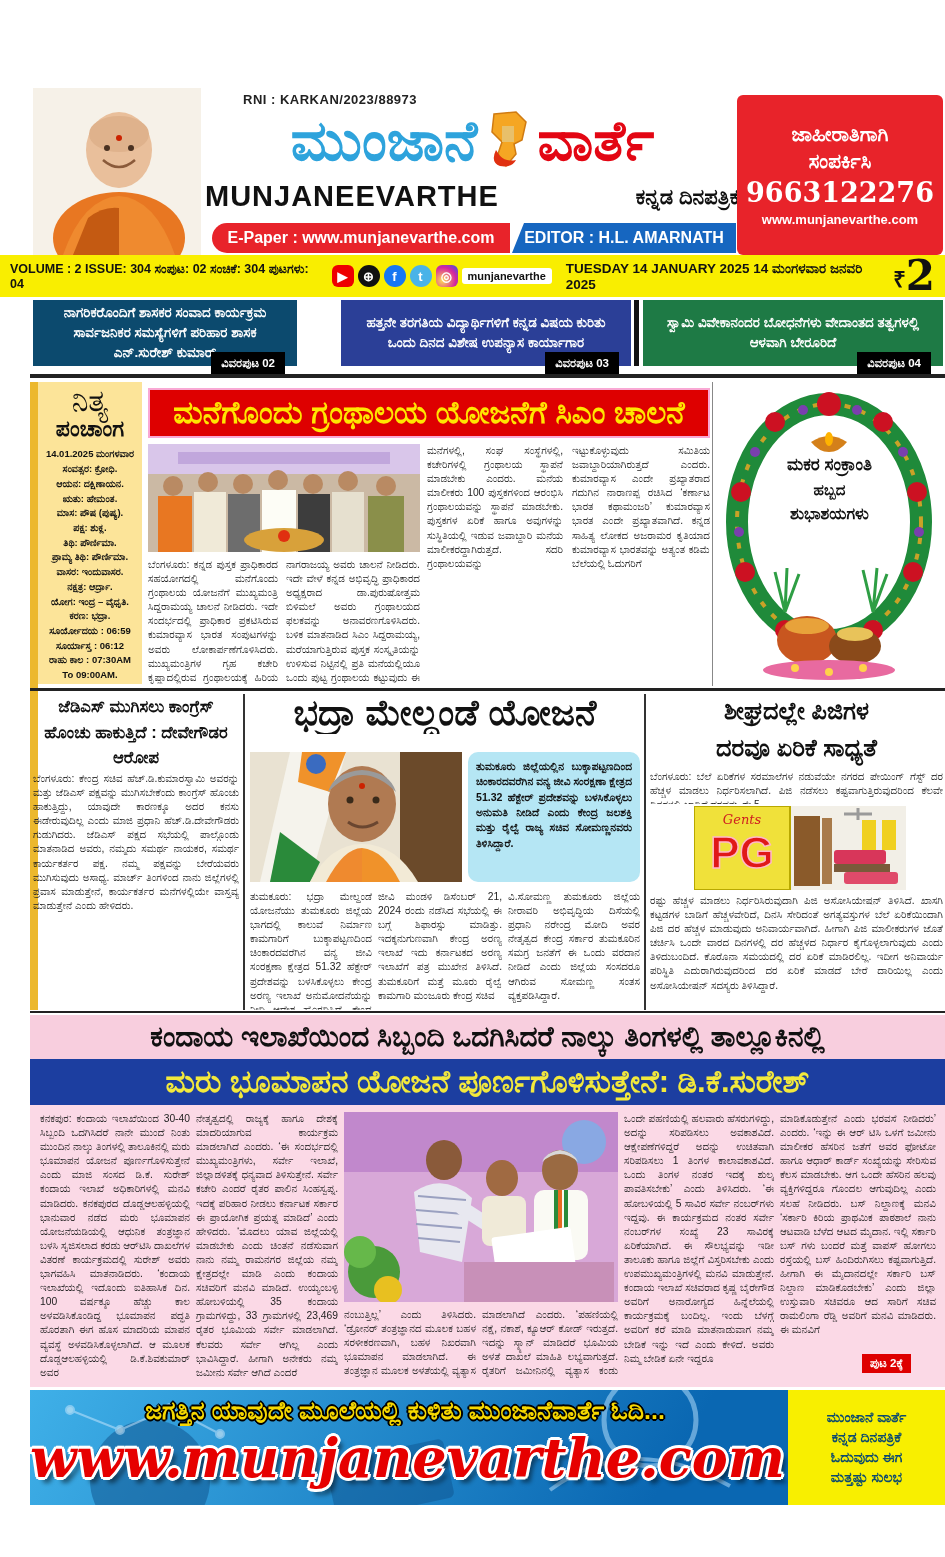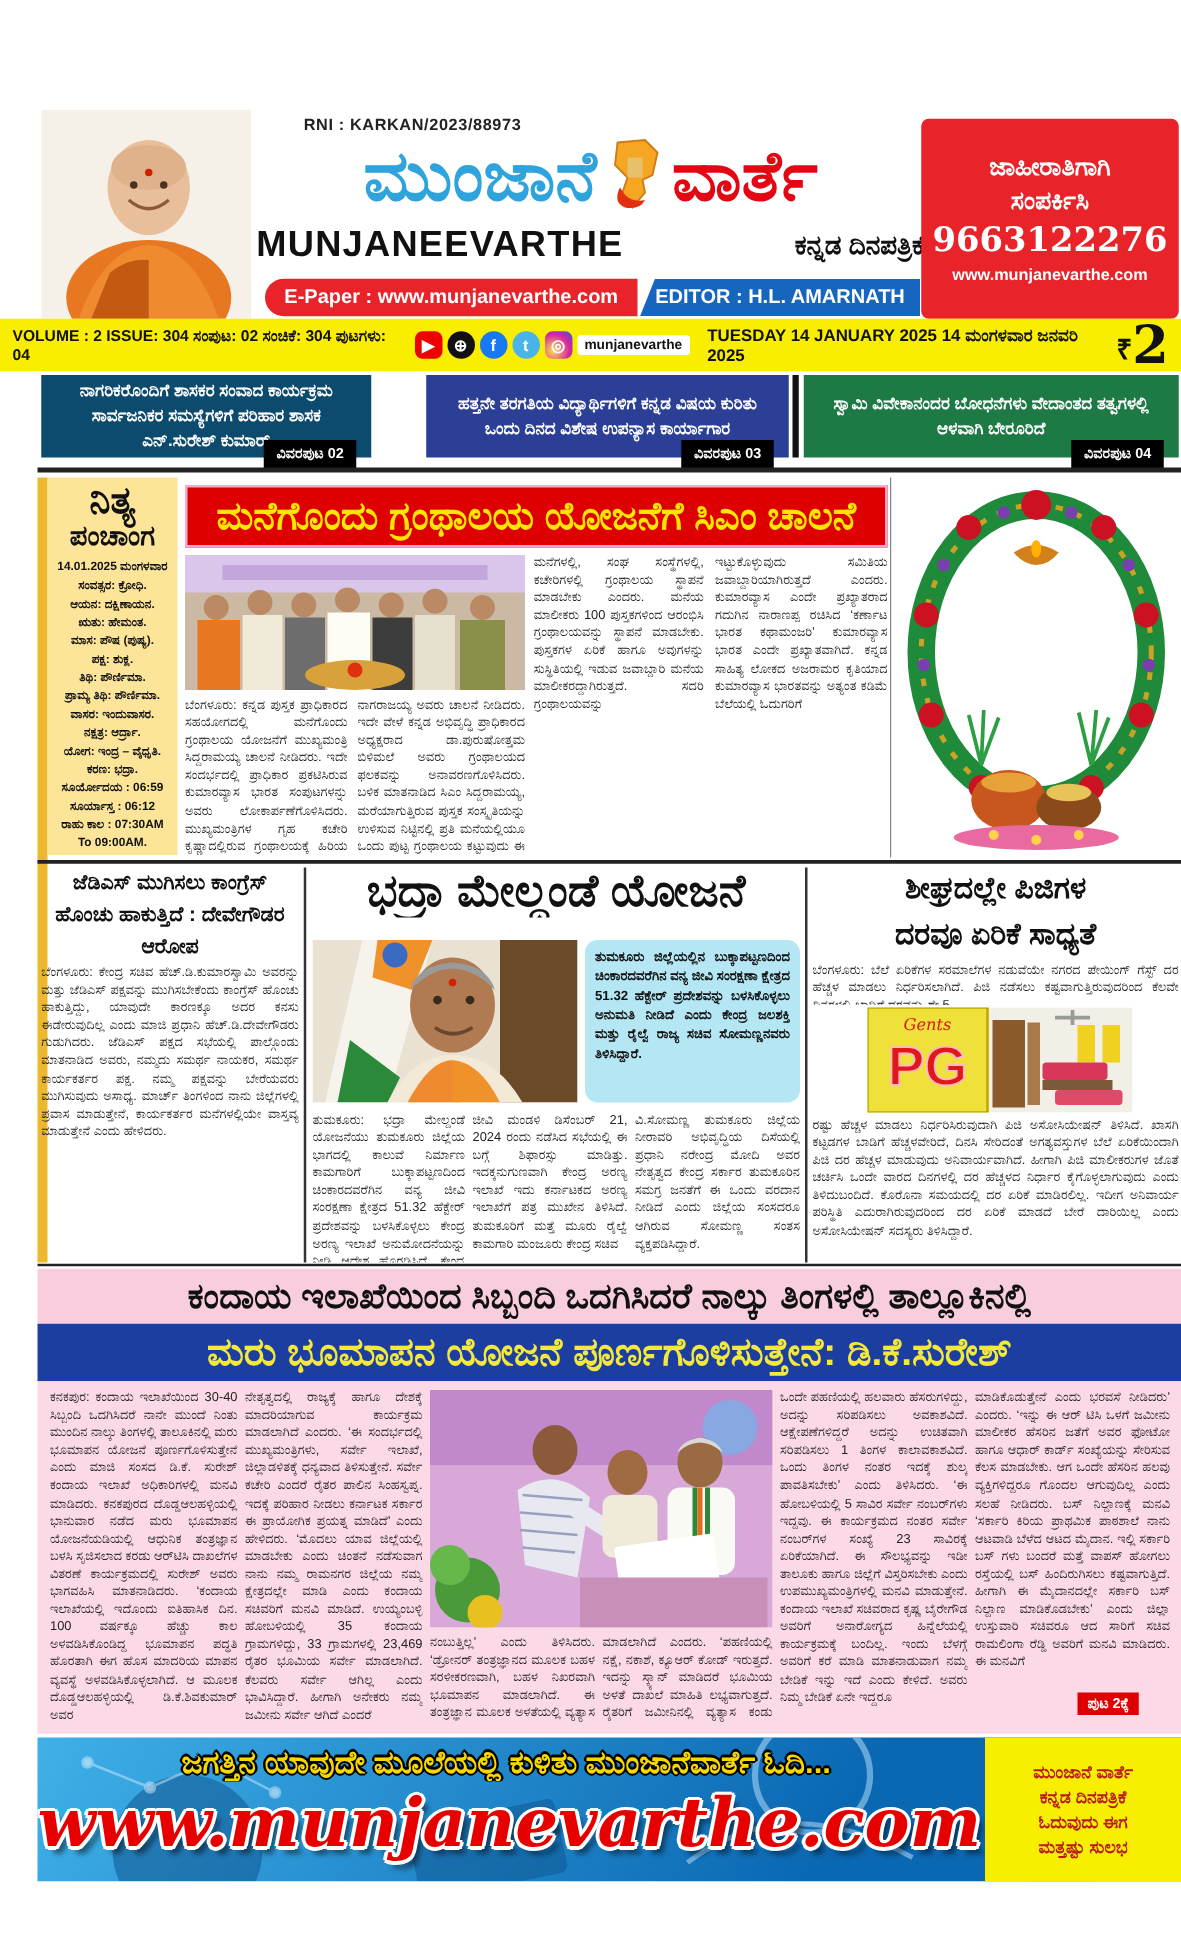--- a/index.html
+++ b/index.html
@@ -46,21 +46,21 @@
   
   .teaser{top:300px;height:66px;color:#fff;font-size:13.5px;font-weight:bold;text-align:center;
           display:flex;align-items:center;justify-content:center;padding:4px 10px;box-sizing:border-box;line-height:1.5;}
   .tag{position:absolute;bottom:-9px;right:12px;background:#000;color:#fff;font-size:11.5px;
        font-weight:bold;padding:3px 10px;}
   .hsep{left:30px;width:915px;background:#222;}
   
   .leftstrip{left:30px;top:382px;width:8px;height:628px;background:#ecb82d;}
   .panch{left:38px;top:382px;width:104px;height:302px;background:#fce499;text-align:center;
          padding:4px 3px;box-sizing:border-box;}
-  .panch .t1{font-size:30px;font-weight:bold;line-height:1;}
+  .panch .t1{font-size:30px;font-weight:normal;line-height:1;}
   .panch .t2{font-size:22px;font-weight:bold;line-height:1.2;margin-bottom:5px;}
   .panch .ln{font-size:9.5px;font-weight:bold;line-height:1.55;white-space:nowrap;overflow:hidden;}
   
   .lead-head{left:148px;top:388px;width:562px;height:50px;background:#de0000;border:2px solid #f9a8d4;
              box-sizing:border-box;color:#ffe600;font-size:31px;font-weight:bold;display:flex;
              align-items:center;justify-content:center;white-space:nowrap;overflow:hidden;}
   .lead-photo{left:148px;top:444px;width:272px;height:108px;}
   .vline{background:#333;}
   .sankranti{left:715px;top:382px;width:228px;height:306px;background:#fff;}
   .sank-text{left:742px;top:455px;width:175px;text-align:center;font-weight:bold;color:#111;}
@@ -85,21 +85,21 @@
   .banner{left:30px;top:1390px;width:915px;height:115px;background:linear-gradient(120deg,#3fb0e8,#0a67b2 70%);overflow:hidden;}
   .banner-tag{position:absolute;left:0;top:6px;width:750px;text-align:center;font-size:25px;font-weight:bold;
               color:#f6d800;text-shadow:-2px 0 #000,2px 0 #000,0 -2px #000,0 2px #000,-1px -1px #000,1px 1px #000,-1px 1px #000,1px -1px #000;
               white-space:nowrap;overflow:hidden;}
   .banner-web{position:absolute;left:0;top:36px;width:750px;text-align:center;font-size:54px;font-weight:bold;
               font-style:italic;font-family:"DejaVu Serif",serif;color:#e60000;
               text-shadow:-3px 0 #fff,3px 0 #fff,0 -3px #fff,0 3px #fff,-2px -2px #fff,2px 2px #fff,-2px 2px #fff,2px -2px #fff,5px 6px 4px rgba(0,0,0,.45);
               white-space:nowrap;}
   .sidebox{position:absolute;right:0;top:0;width:157px;height:115px;background:#f8ef00;display:flex;
            flex-direction:column;align-items:center;justify-content:center;gap:3px;}
-  .sidebox div{font-size:14px;font-weight:bold;color:#b91c1c;white-space:nowrap;}
+  .sidebox div{font-size:14px;font-weight:bold;color:#0c4a6e;white-space:nowrap;}
 </style>
 </head>
 <body>
 
 <div class="page">
 
   <div class="abs swami">
     <svg width="168" height="167" viewBox="0 0 168 167">
       <rect width="168" height="167" fill="#f6f1e8"></rect>
       <ellipse cx="86" cy="150" rx="66" ry="46" fill="#e87722"></ellipse>
@@ -258,20 +258,25 @@
       <ellipse cx="92" cy="244" rx="22" ry="8" fill="#e8a23a"></ellipse>
       <ellipse cx="140" cy="264" rx="26" ry="18" fill="#8a4a1a"></ellipse>
       <ellipse cx="140" cy="252" rx="18" ry="7" fill="#e8c35a"></ellipse>
       <ellipse cx="114" cy="288" rx="66" ry="10" fill="#e86aa0"></ellipse>
       <g fill="#ffd24a">
           <circle cx="80" cy="286" r="4"></circle>
           <circle cx="114" cy="290" r="4"></circle>
           <circle cx="148" cy="286" r="4"></circle>
         </g>
     </svg>
+  </div>
+  <div class="abs sank-text">
+    <div class="s1">ಮಕರ ಸಂಕ್ರಾಂತಿ</div>
+    <div class="s2">ಹಬ್ಬದ</div>
+    <div class="s3">ಶುಭಾಶಯಗಳು</div>
   </div>
 
   <div class="abs hsep" style="top:688px;height:3px;"></div>
 
   <div class="abs jds-head">ಜೆಡಿಎಸ್ ಮುಗಿಸಲು ಕಾಂಗ್ರೆಸ್ ಹೊಂಚು ಹಾಕುತ್ತಿದೆ : ದೇವೇಗೌಡರ ಆರೋಪ</div>
   <div class="abs bodytext" style="left:33px;top:772px;width:206px;height:236px;">ಬೆಂಗಳೂರು: ಕೇಂದ್ರ ಸಚಿವ ಹೆಚ್.ಡಿ.ಕುಮಾರಸ್ವಾಮಿ ಅವರನ್ನು ಮತ್ತು ಜೆಡಿಎಸ್ ಪಕ್ಷವನ್ನು ಮುಗಿಸಬೇಕೆಂದು ಕಾಂಗ್ರೆಸ್ ಹೊಂಚು ಹಾಕುತ್ತಿದ್ದು, ಯಾವುದೇ ಕಾರಣಕ್ಕೂ ಅದರ ಕನಸು ಈಡೇರುವುದಿಲ್ಲ ಎಂದು ಮಾಜಿ ಪ್ರಧಾನಿ ಹೆಚ್.ಡಿ.ದೇವೇಗೌಡರು ಗುಡುಗಿದರು. ಜೆಡಿಎಸ್ ಪಕ್ಷದ ಸಭೆಯಲ್ಲಿ ಪಾಲ್ಗೊಂಡು ಮಾತನಾಡಿದ ಅವರು, ನಮ್ಮದು ಸಮರ್ಥ ನಾಯಕರ, ಸಮರ್ಥ ಕಾರ್ಯಕರ್ತರ ಪಕ್ಷ. ನಮ್ಮ ಪಕ್ಷವನ್ನು ಬೇರೆಯವರು ಮುಗಿಸುವುದು ಅಸಾಧ್ಯ. ಮಾರ್ಚ್ ತಿಂಗಳಿಂದ ನಾನು ಜಿಲ್ಲೆಗಳಲ್ಲಿ ಪ್ರವಾಸ ಮಾಡುತ್ತೇನೆ, ಕಾರ್ಯಕರ್ತರ ಮನೆಗಳಲ್ಲಿಯೇ ವಾಸ್ತವ್ಯ ಮಾಡುತ್ತೇನೆ ಎಂದು ಹೇಳಿದರು.</div>
 
   <div class="abs vline" style="left:243px;top:694px;width:2px;height:316px;"></div>
 
   <div class="abs bhadra-head">ಭದ್ರಾ ಮೇಲ್ದಂಡೆ ಯೋಜನೆ</div>

